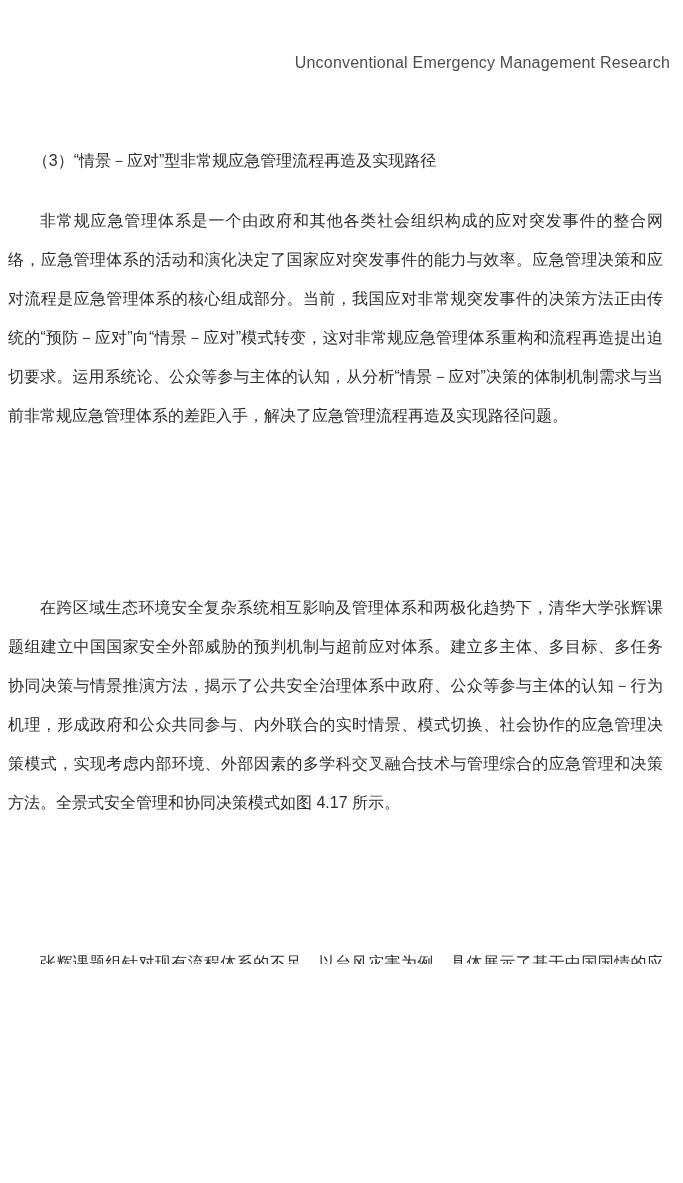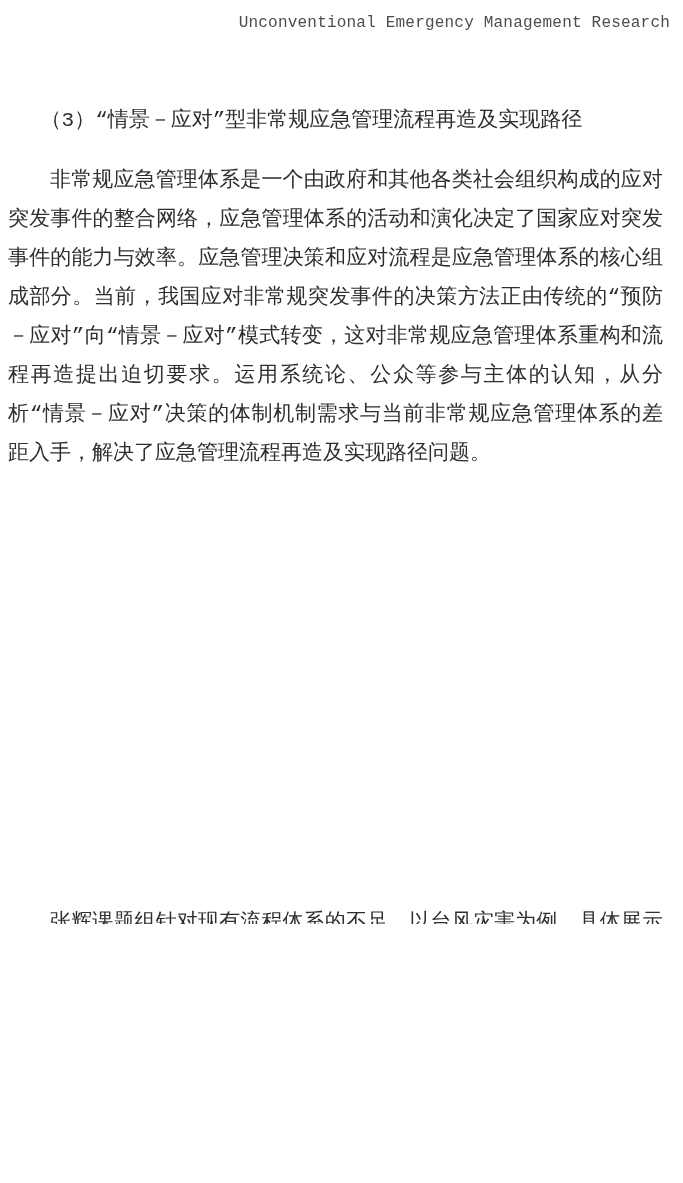--- a/index.html
+++ b/index.html
@@ -5,40 +5,41 @@
   html, body {
     margin: 0;
     padding: 0;
     background: #ffffff;
   }
   .page {
     position: relative;
     width: 683px;
     height: 924px;
     background: #ffffff;
-    font-family: Liberation Mono, monospace;
+    font-family: Liberation Sans, sans-serif;
     color: #2e2e2e;
     overflow: hidden;
+    margin-top: 40px;
   }
   .running-head {
     position: absolute;
     top: 14px;
     right: 13px;
     font-size: 16px;
     line-height: 18px;
     color: #4d4d4d;
     letter-spacing: 0.2px;
     white-space: nowrap;
   }
   .block {
     position: absolute;
     left: 8px;
     right: 20px;
     margin: 0;
-    font-size: 21px;
+    font-size: 16px;
     line-height: 39px;
     font-weight: normal;
   }
   .heading {
     text-indent: 1.55em;
     text-align: left;
     white-space: nowrap;
   }
   .para {
     text-indent: 2em;
@@ -66,20 +67,21 @@
 
 <div class="page">
 
   <div class="running-head">Unconventional Emergency Management Research</div>
 
   <div class="block heading h-sec3">（3）“情景－应对”型非常规应急管理流程再造及实现路径</div>
 
   <p class="block para p-sec3">非常规应急管理体系是一个由政府和其他各类社会组织构成的应对突发事件的整合网络，应急管理体系的活动和演化决定了国家应对突发事件的能力与效率。应急管理决策和应对流程是应急管理体系的核心组成部分。当前，我国应对非常规突发事件的决策方法正由传统的“预防－应对”向“情景－应对”模式转变，这对非常规应急管理体系重构和流程再造提出迫切要求。运用系统论、公众等参与主体的认知，从分析“情景－应对”决策的体制机制需求与当前非常规应急管理体系的差距入手，解决了应急管理流程再造及实现路径问题。</p>
 
 
+  <p class="block para p-sec4">在跨区域生态环境安全复杂系统相互影响及管理体系和两极化趋势下，清华大学张辉课题组建立中国国家安全外部威胁的预判机制与超前应对体系。建立多主体、多目标、多任务协同决策与情景推演方法，揭示了公共安全治理体系中政府、公众等参与主体的认知－行为机理，形成政府和公众共同参与、内外联合的实时情景、模式切换、社会协作的应急管理决策模式，实现考虑内部环境、外部因素的多学科交叉融合技术与管理综合的应急管理和决策方法。全景式安全管理和协同决策模式如图 4.17 所示。</p>
 
 
   <p class="block para p-sec5a">张辉课题组针对现有流程体系的不足，以台风灾害为例，具体展示了基于中国国情的应急体系和流程再造研究工作。通过分析台风灾害，形成了符合中国国情的台风应急管理体系（见图 2.35）。</p>
 
 
   <div class="page-number">171</div>
 
 </div>
 
 </body></html>

